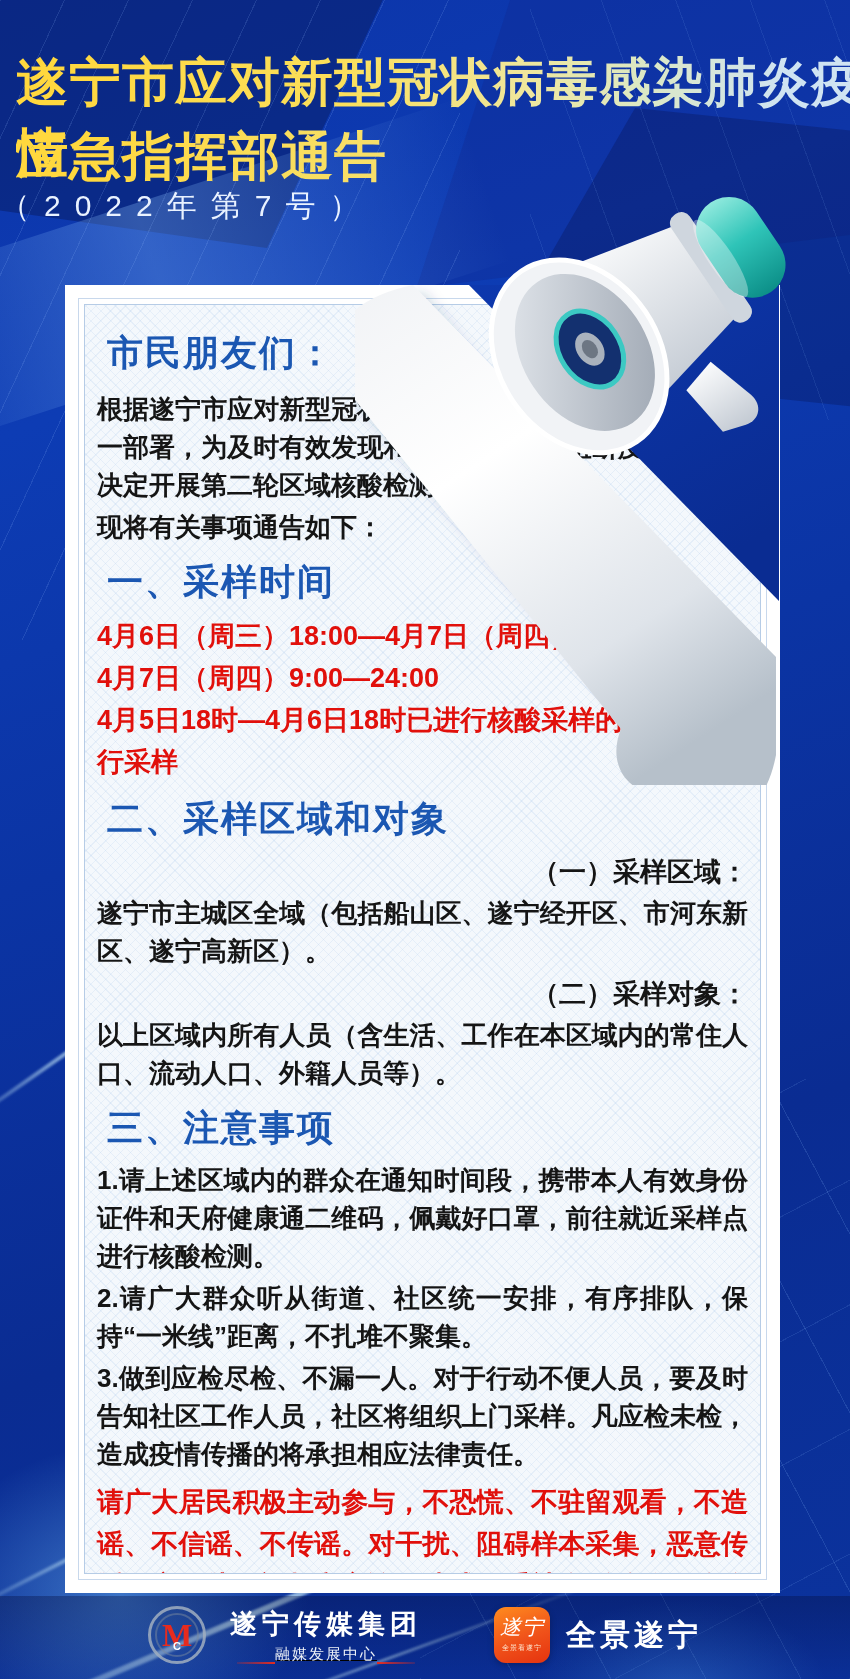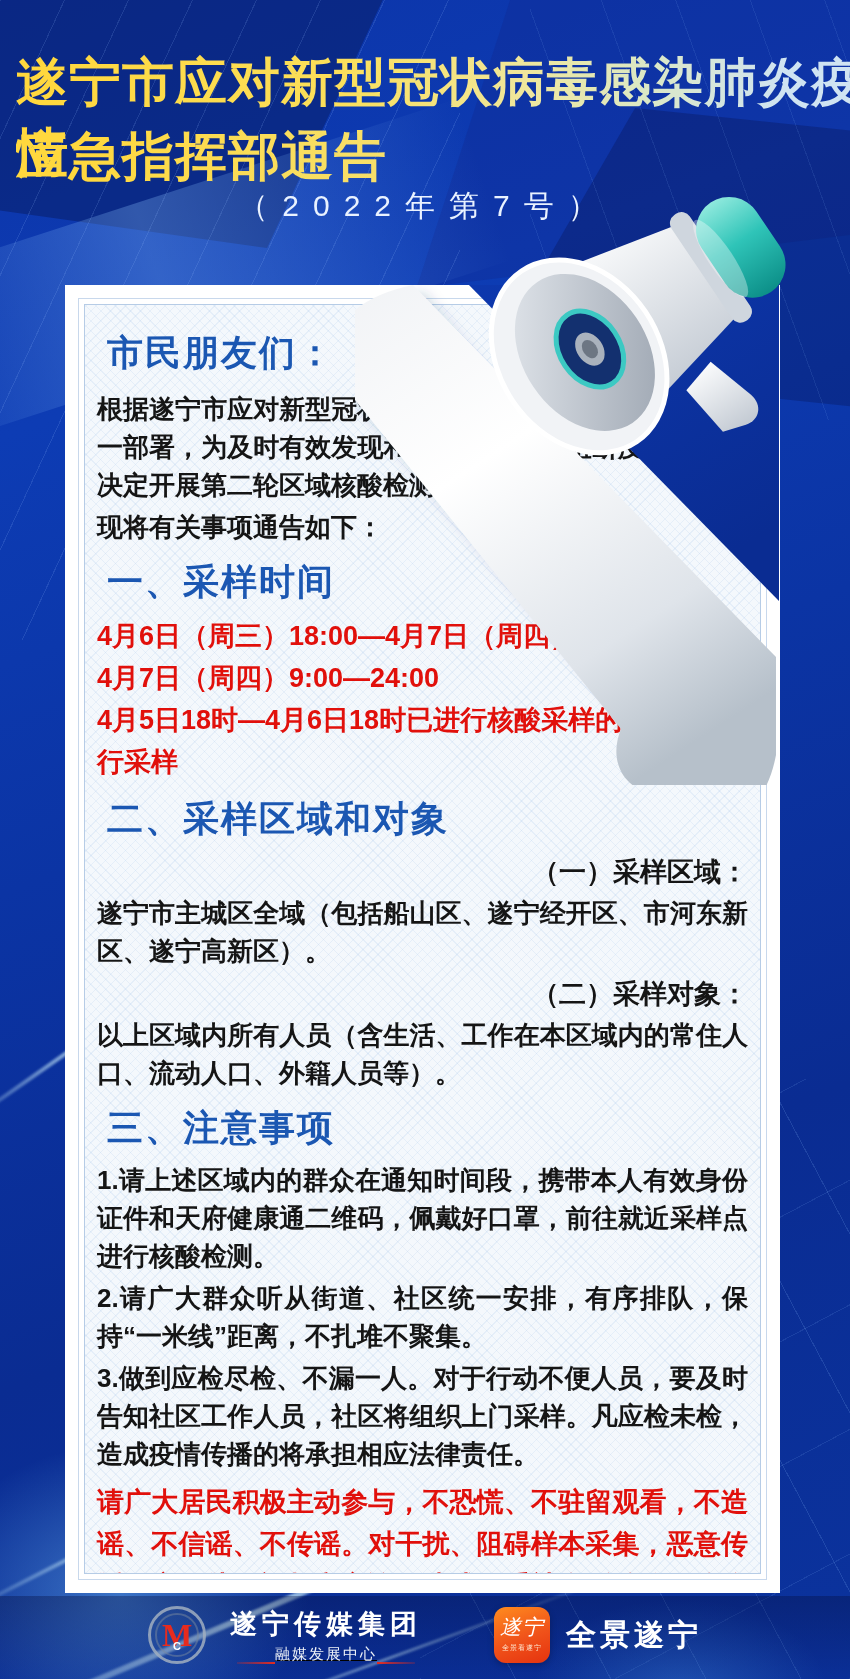--- a/index.html
+++ b/index.html
@@ -31,21 +31,21 @@
     position:absolute;left:16px;width:100%;z-index:2;
     font-family:"Liberation Serif","DejaVu Serif",serif;font-weight:900;
     font-size:52px;letter-spacing:1px;color:#f5d94f;
   }
   .title-1{top:48px;background:linear-gradient(92deg,#ffd83e 4%,#fbdf5b 38%,#efe79d 60%,#dbe8c6 74%,#cfe3f2 90%);}
   .title-2{top:106px;background:linear-gradient(92deg,#ffd83e 8%,#f4e27a 55%,#ece9b2 92%);margin-top:16px;}
   @supports ((-webkit-background-clip:text) or (background-clip:text)){
     .title{-webkit-background-clip:text;background-clip:text;color:transparent;}
   }
   .issue{
-    position:absolute;top:186px;left:0;width:100%;text-align:center;z-index:2;
+    position:absolute;top:186px;left:0;width:100%;z-index:2;
     color:#e9f2ff;font-size:30px;letter-spacing:14px;font-weight:400;
   }
 
   
   .card{position:absolute;left:65px;top:285px;width:715px;height:1308px;background:#ffffff;z-index:1;}
   .card-frame{position:absolute;inset:13px;border:1px solid #c8d8ec;pointer-events:none;}
   .card-inner{
     position:absolute;inset:19px;border:1px solid #b6cce6;overflow:hidden;
     background-color:#f4f8fc;
     background-image:

